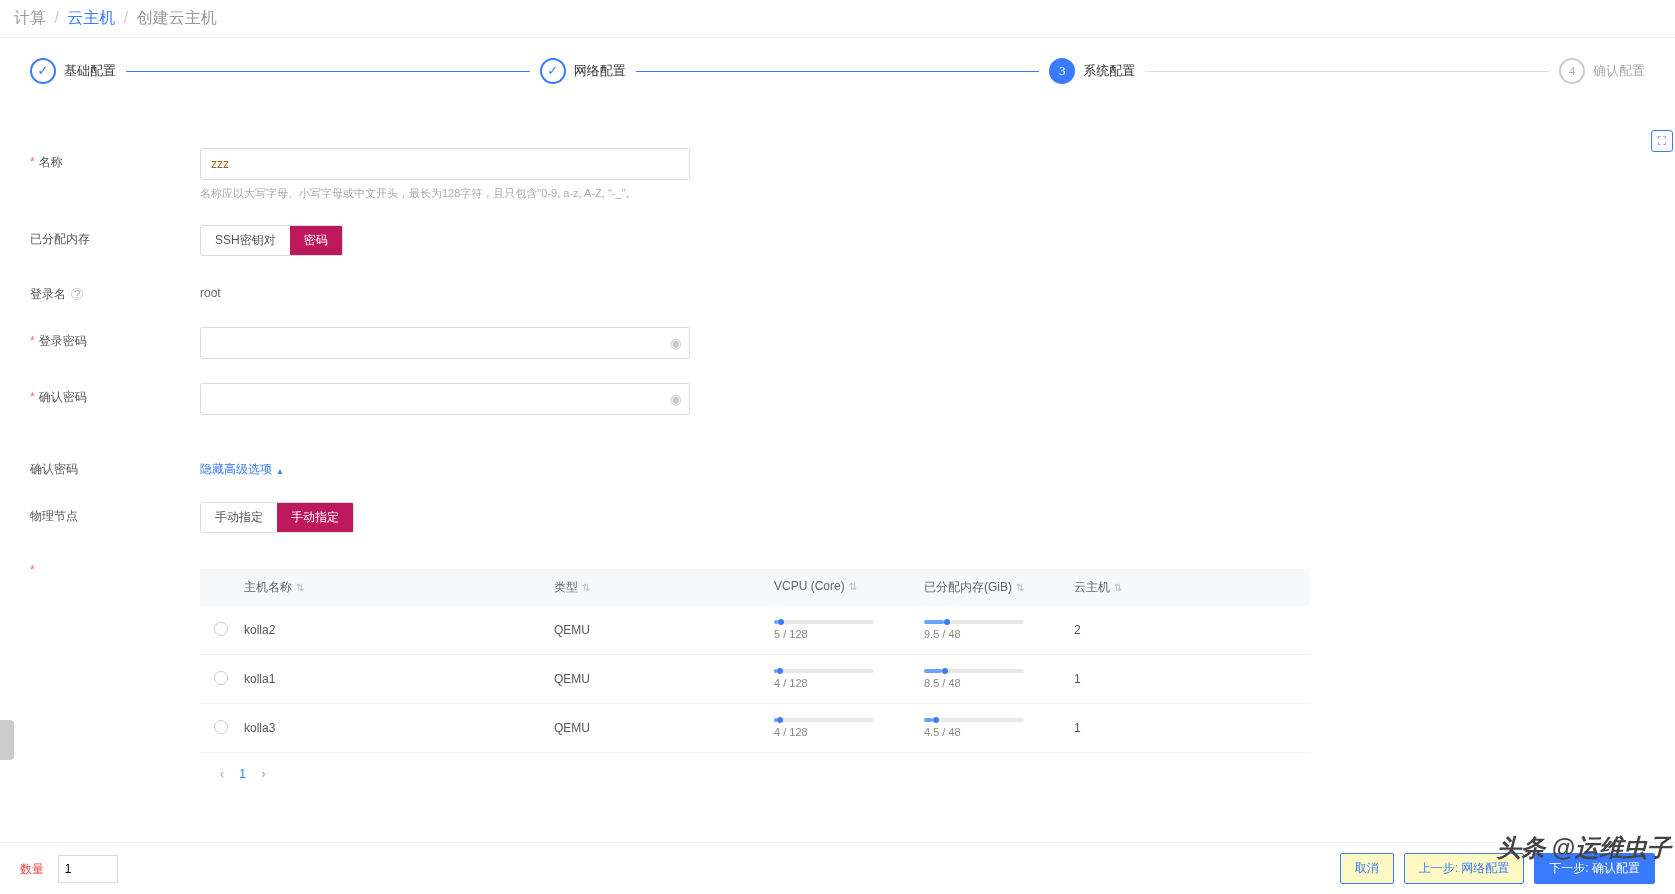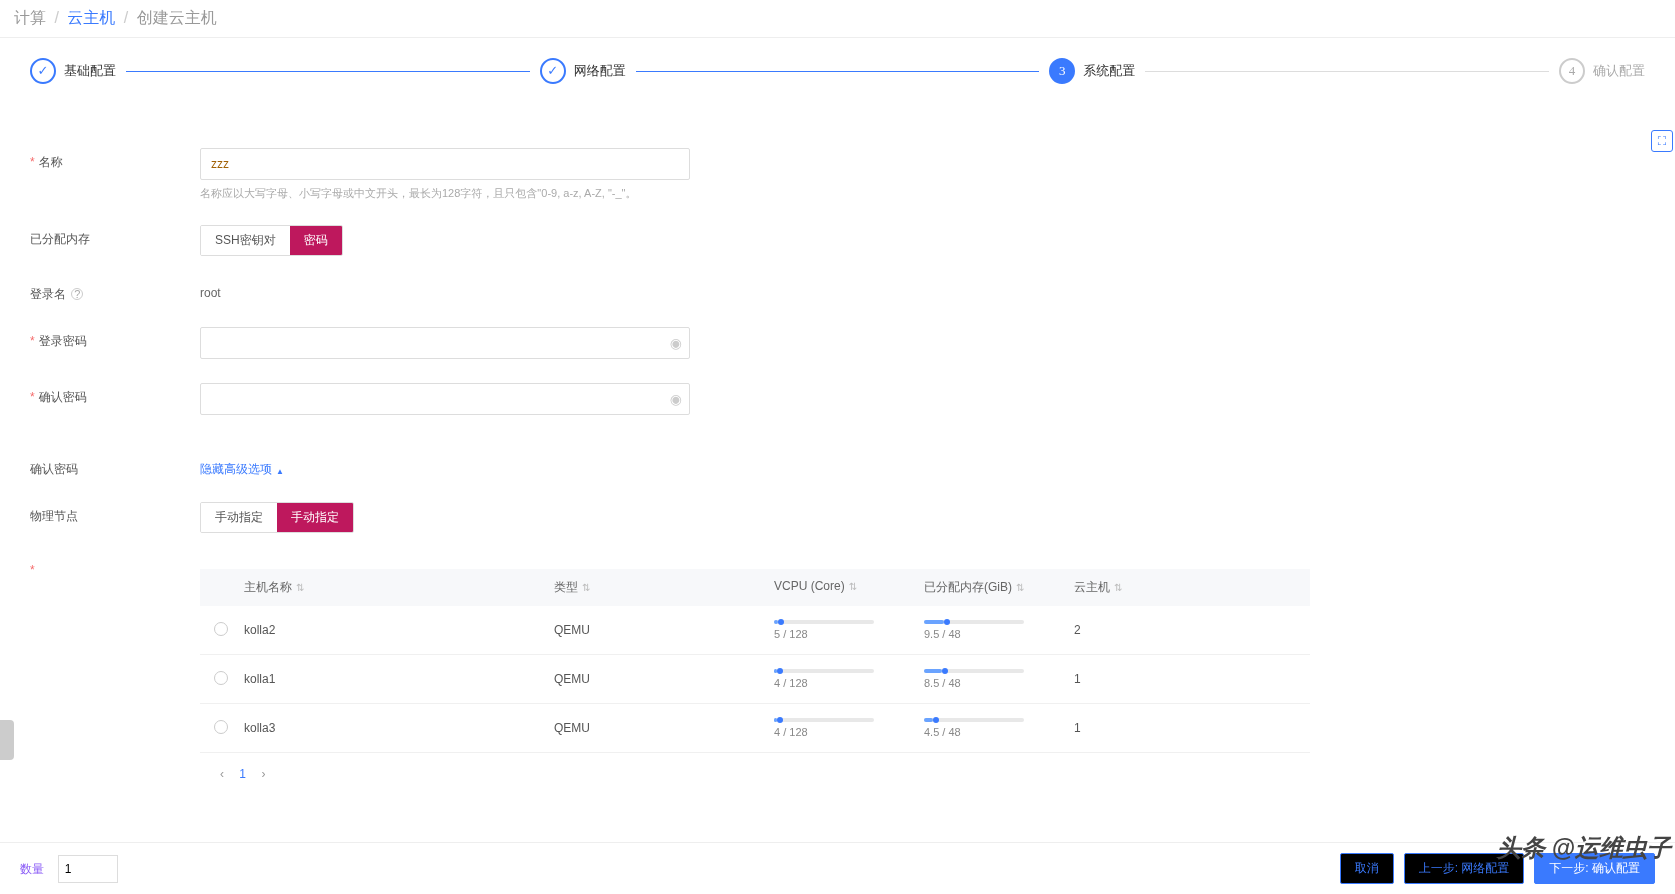--- a/index.html
+++ b/index.html
@@ -48,24 +48,24 @@
 .radio-c { width: 14px; height: 14px; border: 1px solid #ccc; border-radius: 50%; display: inline-block; }
 .bar-wrap { width: 100px; }
 .bar-track { height: 4px; background: #e8e8e8; border-radius: 2px; position: relative; margin-bottom: 4px; }
 .bar-fill { height: 100%; background: #6aa3ff; border-radius: 2px; }
 .bar-dot { position: absolute; width: 6px; height: 6px; background: #3a7afe; border-radius: 50%; top: -1px; }
 .bar-label { font-size: 11px; color: #888; }
 .pagination { padding: 14px; font-size: 12px; color: #999; }
 .pagination span { margin: 0 6px; }
 .pagination .current { color: #3a7afe; }
 .footer { position: fixed; bottom: 0; left: 0; right: 0; background: #fff; border-top: 1px solid #eee; padding: 10px 20px; display: flex; align-items: center; justify-content: space-between; }
-.qty-label { font-size: 12px; color: #8b5cf6; margin-right: 10px; }
+.qty-label { font-size: 12px; color: #ef4444; margin-right: 10px; }
 .qty-input { width: 60px; height: 28px; border: 1px solid #ddd; padding: 0 6px; font-size: 12px; }
 .footer-btns { display: flex; gap: 10px; }
-.btn { padding: 6px 14px; font-size: 12px; border: 1px solid #ddd; background: #000000; color: #555; cursor: pointer; border-radius: 2px; }
+.btn { padding: 6px 14px; font-size: 12px; border: 1px solid #ddd; background: #fef9c3; color: #555; cursor: pointer; border-radius: 2px; }
 .btn.outline-primary { border-color: #3a7afe; color: #3a7afe; }
 .btn.primary { background: #3a7afe; color: #fff; border-color: #3a7afe; }
 .watermark { position: fixed; bottom: 30px; right: 4px; font-size: 24px; font-weight: bold; color: #444; font-style: italic; pointer-events: none; }
 .side-handle { position: fixed; left: 0; top: 720px; width: 14px; height: 40px; background: #ccc; border-radius: 0 4px 4px 0; }
 .fullscreen-btn { position: fixed; right: 2px; top: 130px; width: 22px; height: 22px; border: 1px solid #3a7afe; border-radius: 3px; display: flex; align-items: center; justify-content: center; color: #3a7afe; font-size: 12px; background: #fff; }
 .help-icon { font-size: 11px; color: #aaa; border: 1px solid #ccc; border-radius: 50%; width: 12px; height: 12px; display: inline-flex; align-items: center; justify-content: center; margin-left: 2px; }
 .checkmark::before { content: "✓"; }
 .triangle-up::before { content: "▲"; font-size: 8px; }
 </style>
 </head>

